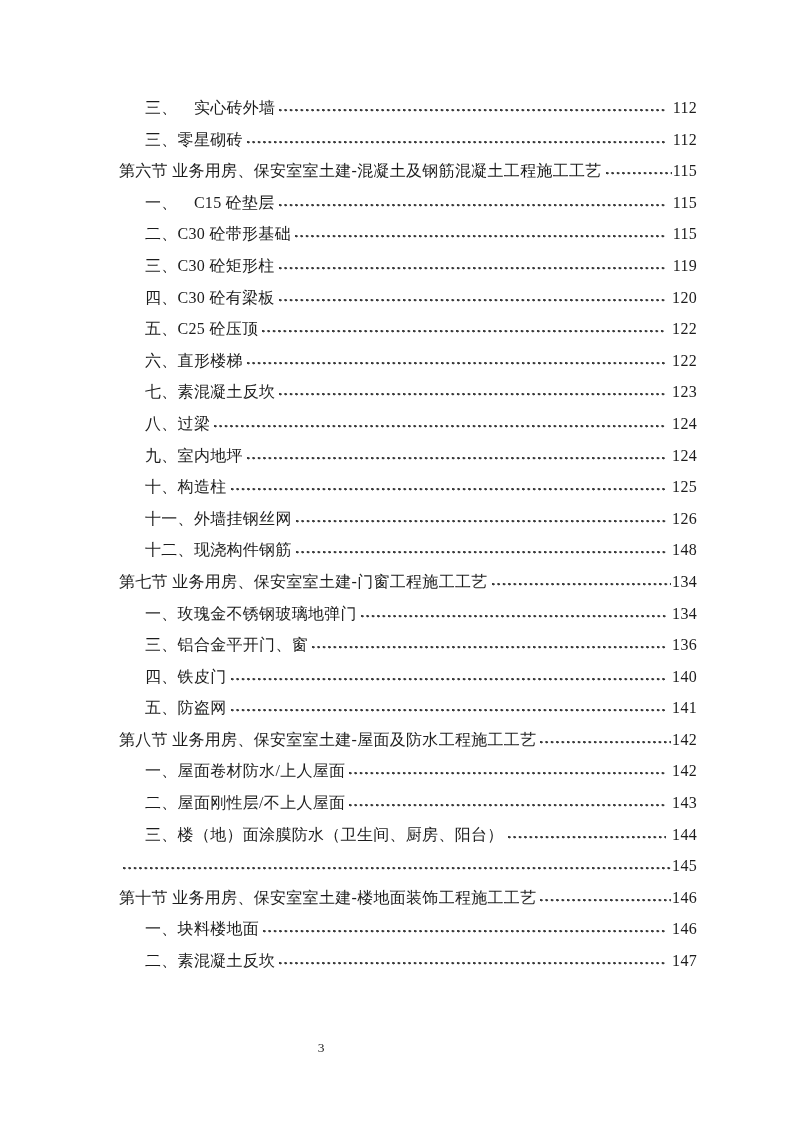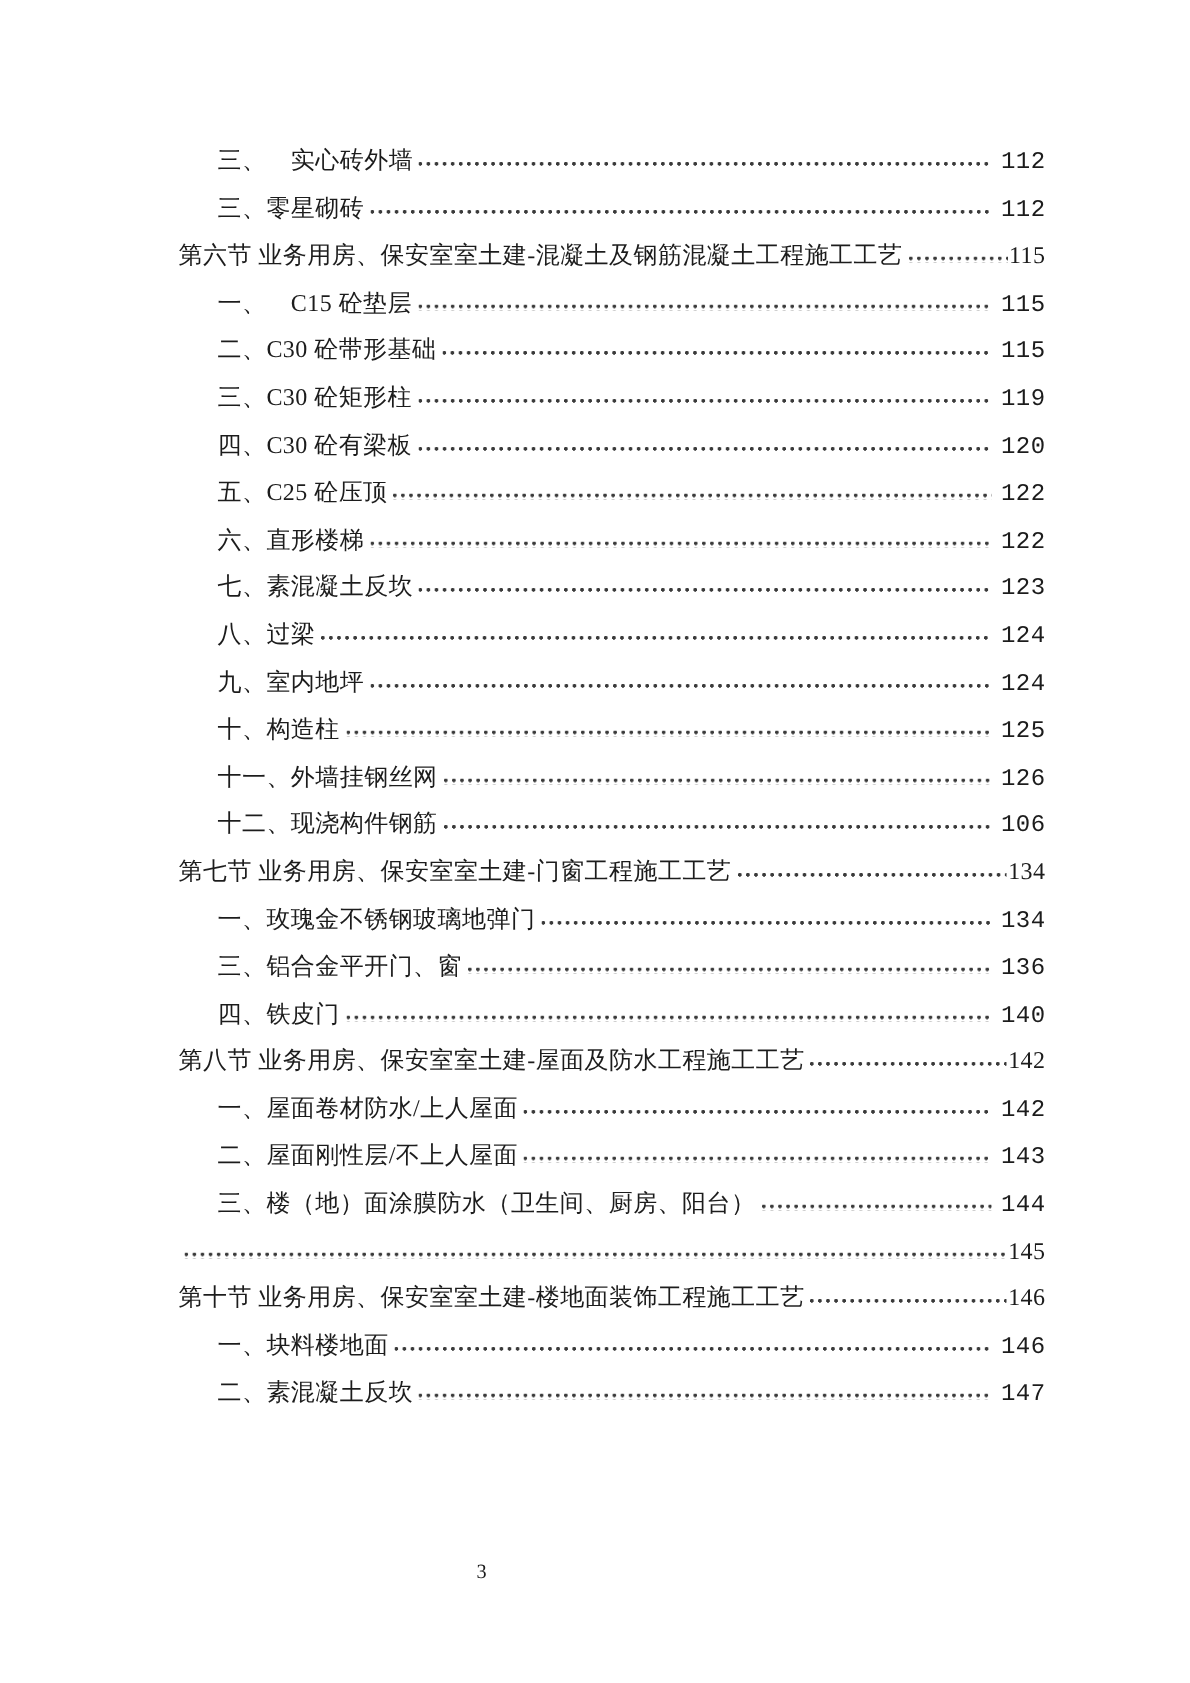--- a/index.html
+++ b/index.html
@@ -46,21 +46,20 @@
     flex: 1 1 auto;
     height: 4px;
     margin-left: 4px;
     background-image: radial-gradient(circle at 1.2px 1.2px, #3a3a3a 1.1px, rgba(0,0,0,0) 1.45px);
     background-size: 5.4px 4px;
     background-repeat: repeat-x;
     background-position: 0 0;
   }
   .toc-row.level-2 .toc-page {
     padding-left: 6px;
-    font-family: Liberation Mono, monospace;
   }
   .toc-row.level-1 .toc-page {
     padding-left: 1px;
   }
   .toc-page {
     flex: 0 0 auto;
     font-size: 16px;
   }
   .footer {
     position: absolute;
@@ -143,41 +142,46 @@
     <span class="toc-page">125</span>
   </div>
       <div class="toc-row level-2">
     <span class="toc-title">十一、外墙挂钢丝网</span>
     <span class="toc-leader"></span>
     <span class="toc-page">126</span>
   </div>
       <div class="toc-row level-2">
     <span class="toc-title">十二、现浇构件钢筋</span>
     <span class="toc-leader"></span>
-    <span class="toc-page">106</span>
+    <span class="toc-page">148</span>
   </div>
       <div class="toc-row level-1">
     <span class="toc-title">第七节 业务用房、保安室室土建-门窗工程施工工艺</span>
     <span class="toc-leader"></span>
     <span class="toc-page">134</span>
   </div>
       <div class="toc-row level-2">
     <span class="toc-title">一、玫瑰金不锈钢玻璃地弹门</span>
     <span class="toc-leader"></span>
     <span class="toc-page">134</span>
   </div>
       <div class="toc-row level-2">
     <span class="toc-title">三、铝合金平开门、窗</span>
     <span class="toc-leader"></span>
     <span class="toc-page">136</span>
   </div>
       <div class="toc-row level-2">
     <span class="toc-title">四、铁皮门</span>
     <span class="toc-leader"></span>
     <span class="toc-page">140</span>
+  </div>
+      <div class="toc-row level-2">
+    <span class="toc-title">五、防盗网</span>
+    <span class="toc-leader"></span>
+    <span class="toc-page">141</span>
   </div>
       <div class="toc-row level-1">
     <span class="toc-title">第八节 业务用房、保安室室土建-屋面及防水工程施工工艺</span>
     <span class="toc-leader"></span>
     <span class="toc-page">142</span>
   </div>
       <div class="toc-row level-2">
     <span class="toc-title">一、屋面卷材防水/上人屋面</span>
     <span class="toc-leader"></span>
     <span class="toc-page">142</span>

